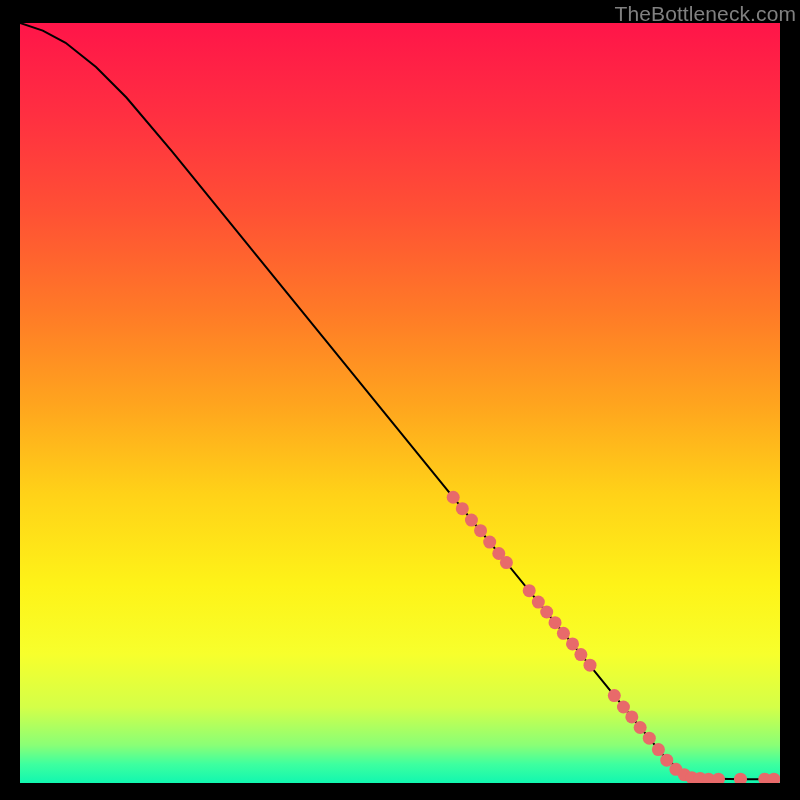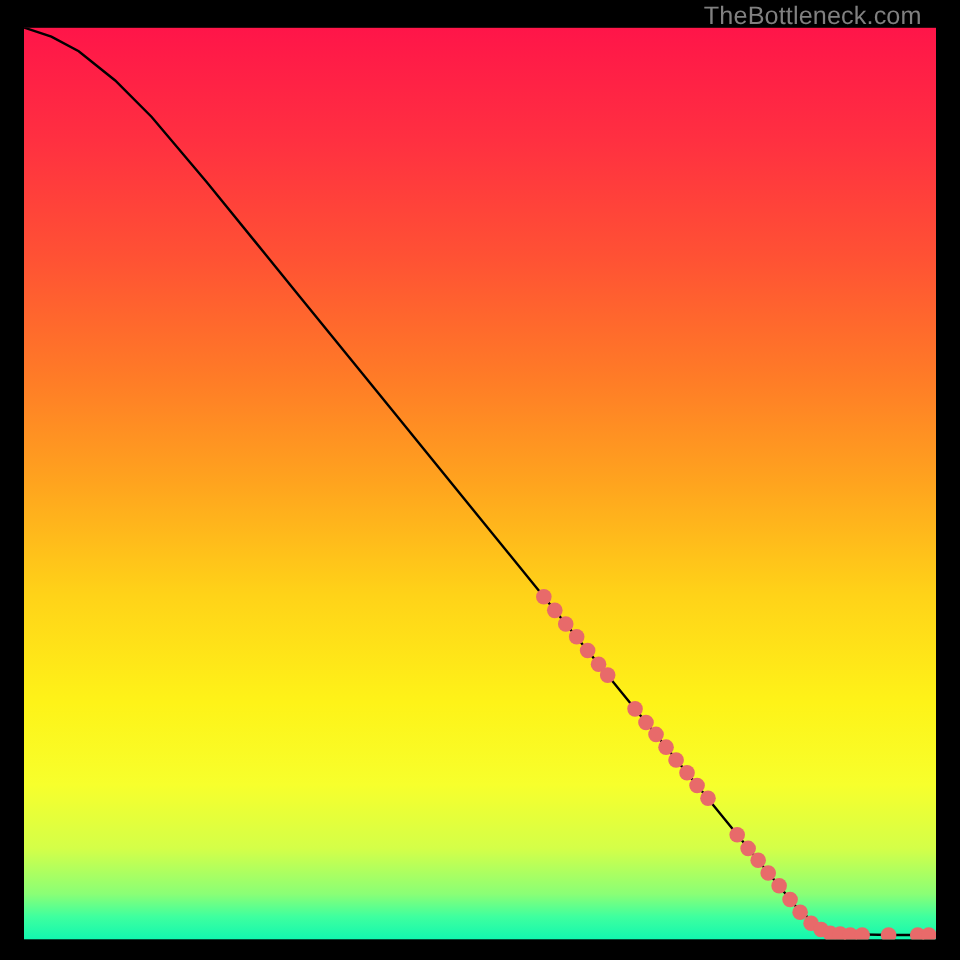--- a/index.html
+++ b/index.html
@@ -25,21 +25,21 @@
     background: #000;
   }
   svg {
     position: absolute;
     left: 0;
     top: 0;
   }
   .watermark {
     position: absolute;
     top: 2px;
-    right: 32px;
+    right: 4px;
     color: #808080;
     font-size: 21px;
     font-weight: 400;
     letter-spacing: 0.1px;
   }
 </style>
 </head>
 <body>
 
 <div class="stage">

